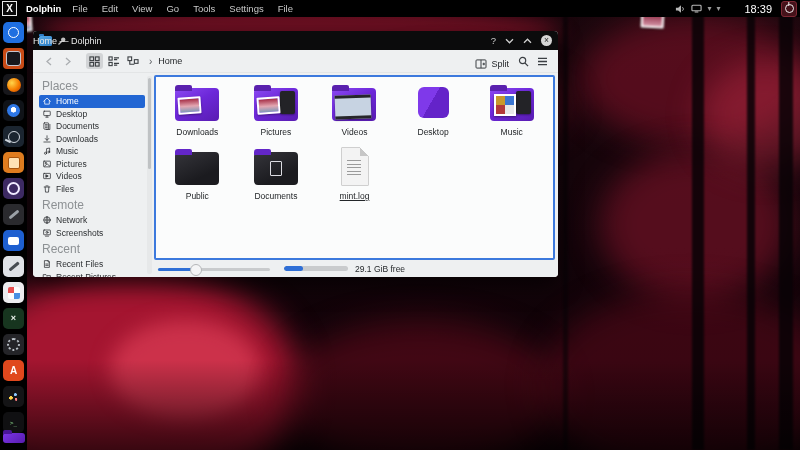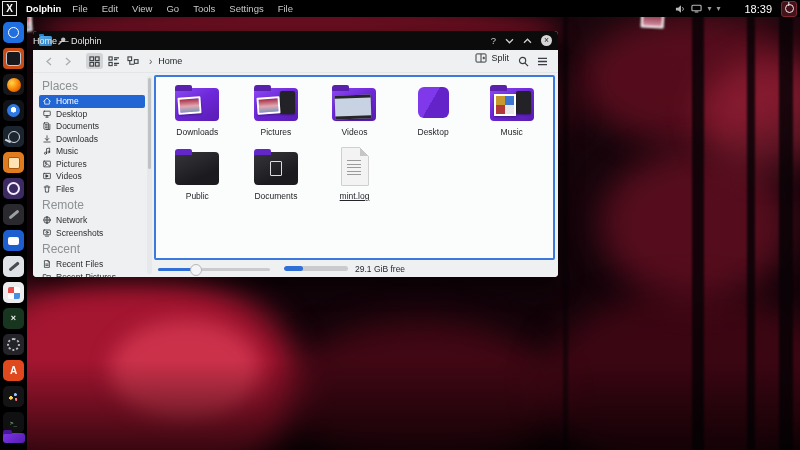--- a/index.html
+++ b/index.html
@@ -100,21 +100,21 @@
 
   .toolbar{height:22px;background:#eef0f1;display:flex;align-items:center;gap:2px;
     padding:0 7px;flex:none;border-bottom:1px solid #e3e5e6;}
   .tb-btn{width:17px;height:16px;display:flex;align-items:center;justify-content:center;
     border-radius:3px;color:#3b3f43;flex:none;}
   .tb-btn.disabled{color:#abaeb1;}
   .tb-btn.pressed{background:#d2d4d6;}
   .crumb-sep{color:#55595d;font-size:10px;margin:0 1px 0 6px;}
   .crumb{font-size:9px;color:#232629;padding:0 3px;}
   .tool-spacer{flex:1;}
-  .split-btn{display:flex;align-items:flex-start;gap:4px;font-size:9px;color:#232629;
+  .split-btn{display:flex;align-items:flex-end;gap:4px;font-size:9px;color:#232629;
     padding:0 4px;height:16px;border-radius:3px;}
 
   .win-body{flex:1;display:flex;min-height:0;background:#eef0f1;}
   .sidebar{width:106px;flex:none;padding:3px 2px 0 6px;font-size:8.5px;color:#2b2e31;overflow:hidden;}
   .section-label{color:#8d9194;font-size:12px;margin:3px 0 2px 3px;}
   .side-item{display:flex;align-items:center;gap:4px;height:12.5px;padding:0 3px;
     border-radius:2px;white-space:nowrap;}
   .side-item.selected{background:#2266d3;color:#fff;}
   .side-item svg{flex:none;}
   .side-scroll{width:5px;flex:none;margin:3px 1px 3px 0;background:#e6e8e9;border-radius:2px;position:relative;}

